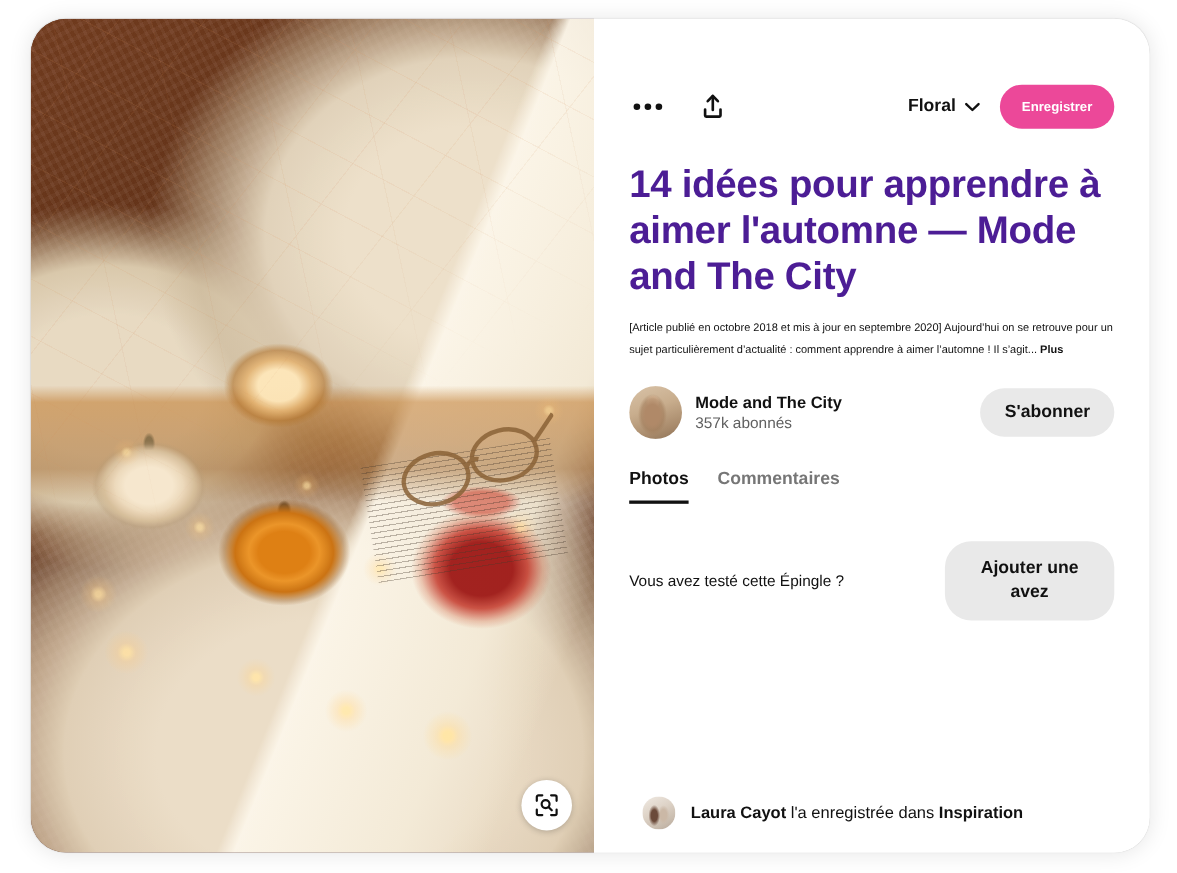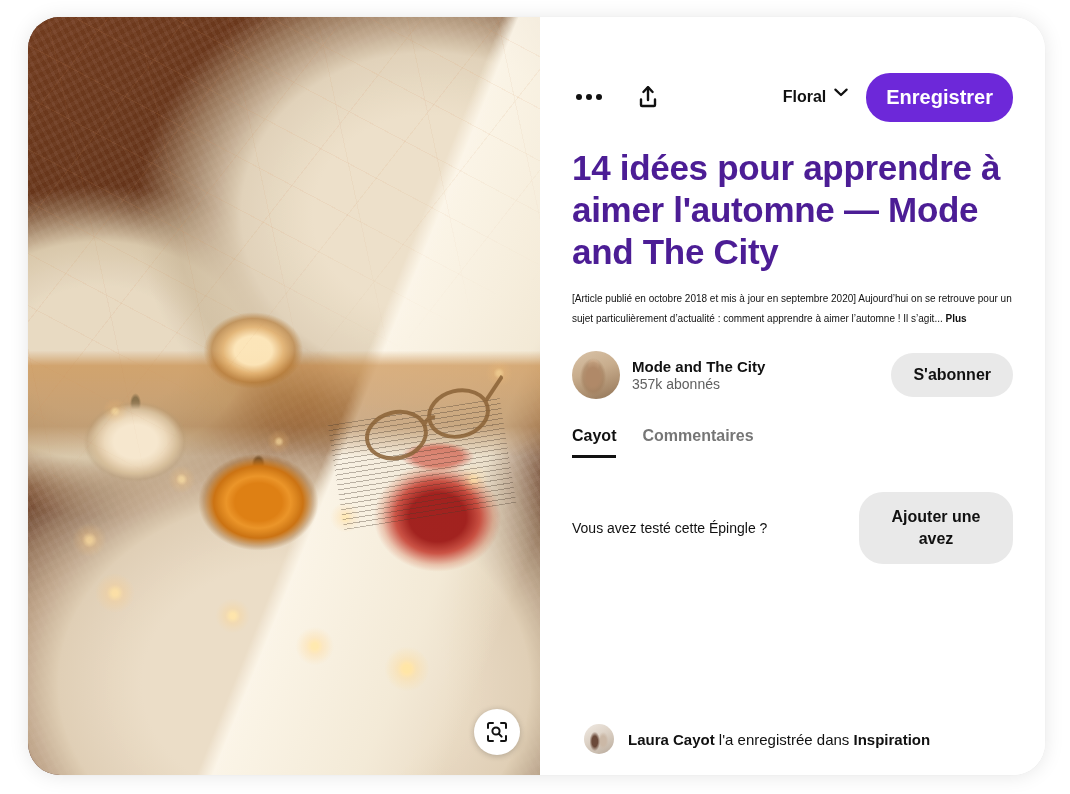--- a/index.html
+++ b/index.html
@@ -147,29 +147,29 @@
     height: 48px;
   }
   #more-options-button {
     display: flex; align-items: center; gap: 4px;
     padding: 6px 4px; cursor: pointer; border-radius: 50%;
   }
   .dot { width: 6px; height: 6px; border-radius: 50%; background: #111111; display:block; }
   #share-button { margin-left: 26px; padding: 4px; cursor: pointer; display:flex; }
   #board-selector {
     margin-left: auto;
-    display: flex; gap: 8px;
+    display: flex; align-items: center; gap: 8px;
     font-size: 16px; font-weight: 700; color: #111111;
     cursor: pointer;
   }
   #save-button {
     margin-left: 18px;
-    background: #6d28d9;
+    background: #ec4899;
     color: #ffffff;
-    font-size: 20px;
+    font-size: 12px;
     font-weight: 700;
     border: none;
     border-radius: 24px;
     padding: 13px 20px;
     cursor: pointer;
     font-family: "Liberation Sans", sans-serif;
     white-space: nowrap;
   }
 
   
@@ -370,21 +370,21 @@
       <div id="creator-row">
         <div id="creator-avatar" class="avatar"></div>
         <div id="creator-meta">
           <div id="creator-name">Mode and The City</div>
           <div id="creator-followers">357k abonnés</div>
         </div>
         <button id="follow-button">S'abonner</button>
       </div>
 
       <div id="tabs-row">
-        <div class="tab active">Cayot</div>
+        <div class="tab active">Photos</div>
         <div class="tab">Commentaires</div>
       </div>
 
       <div id="photos-prompt">
         <div id="photos-prompt-text">
           <div>Vous avez testé cette Épingle ?</div>
         </div>
         <button id="add-photo-button">Ajouter une avez</button>
       </div>
 

